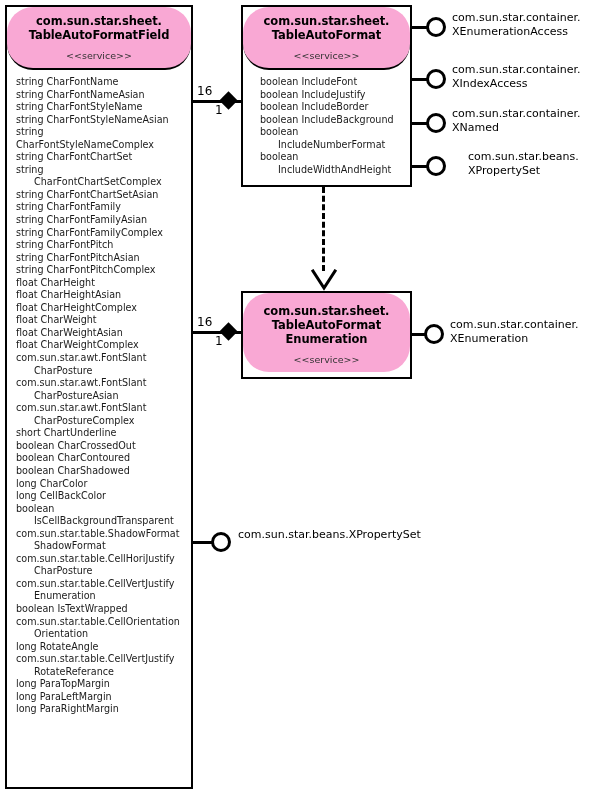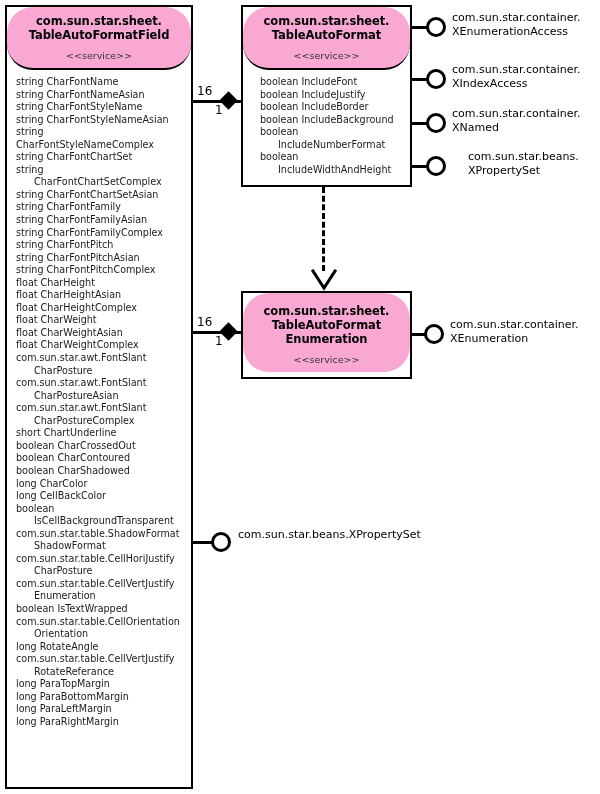--- a/index.html
+++ b/index.html
@@ -193,21 +193,20 @@
       <div class="attr"><span>long CellBackColor</span></div>
       <div class="attr"><span>boolean</span><span class="cont">IsCellBackgroundTransparent</span></div>
       <div class="attr"><span>com.sun.star.table.ShadowFormat</span><span class="cont">ShadowFormat</span></div>
       <div class="attr"><span>com.sun.star.table.CellHoriJustify</span><span class="cont">CharPosture</span></div>
       <div class="attr"><span>com.sun.star.table.CellVertJustify</span><span class="cont">Enumeration</span></div>
       <div class="attr"><span>boolean IsTextWrapped</span></div>
       <div class="attr"><span>com.sun.star.table.CellOrientation</span><span class="cont">Orientation</span></div>
       <div class="attr"><span>long RotateAngle</span></div>
       <div class="attr"><span>com.sun.star.table.CellVertJustify</span><span class="cont">RotateReferance</span></div>
       <div class="attr"><span>long ParaTopMargin</span></div>
-      <div class="attr"><span>long ParaBottomMargin</span></div>
       <div class="attr"><span>long ParaLeftMargin</span></div>
       <div class="attr"><span>long ParaRightMargin</span></div>
     </div>
   </div>
 
   <div class="uml-box" style="left:241px; top:5px; width:171px; height:182px;">
     <div class="uml-head">
       <div class="uml-title">
         <span>com.sun.star.sheet.</span><br>
         <span>TableAutoFormat</span>

